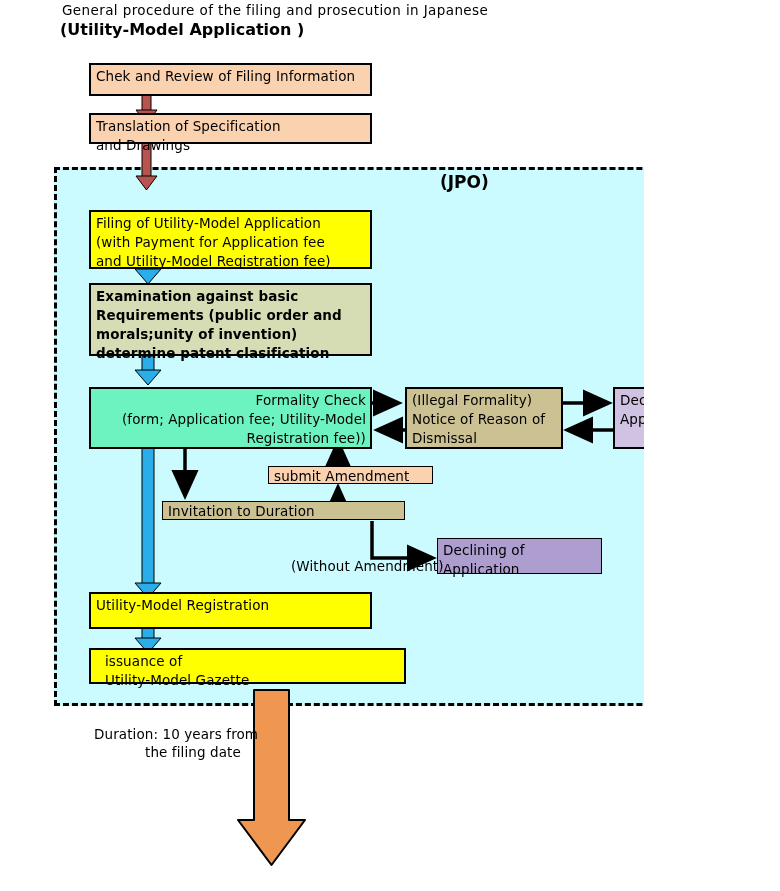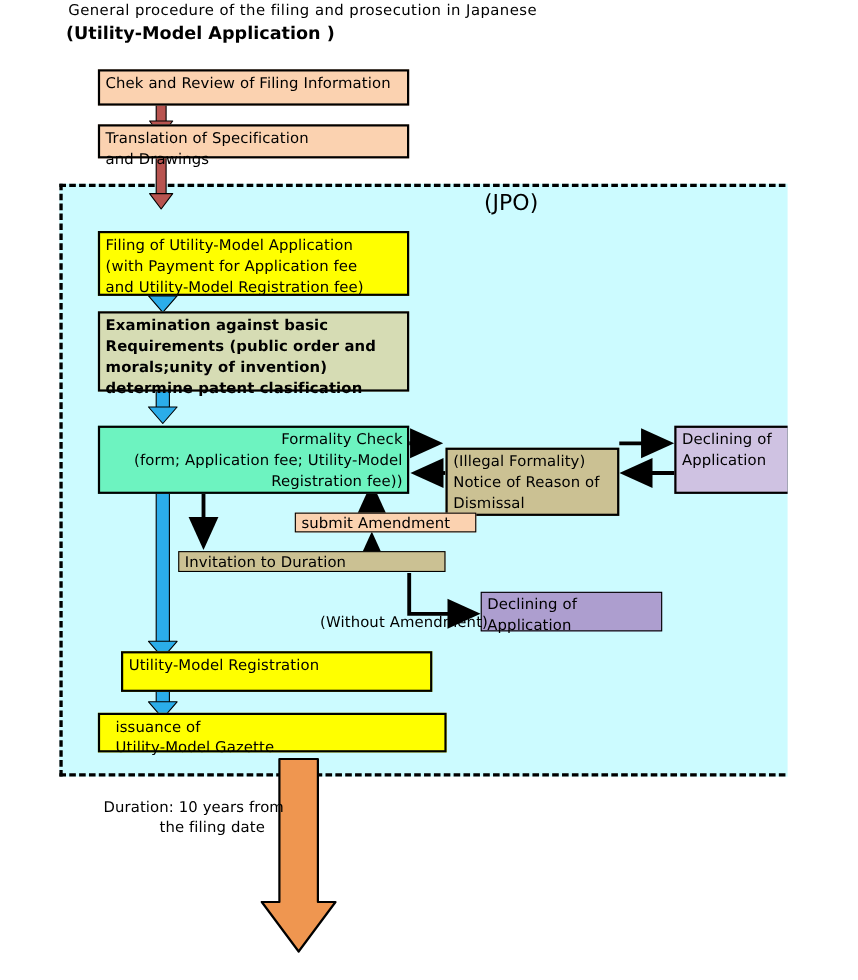--- a/index.html
+++ b/index.html
@@ -5,21 +5,21 @@
   html, body {
     margin: 0;
     padding: 0;
     background: #ffffff;
   }
   body {
     font-family: "DejaVu Sans", sans-serif;
   }
   #canvas {
     position: relative;
-    width: 716px;
+    width: 644px;
     height: 891px;
     background: #ffffff;
     overflow: hidden;
   }
   .abs { position: absolute; box-sizing: border-box; }
 
   
   .title-line1 {
     left: 62px; top: 2px;
     font-size: 13.5px;
@@ -37,22 +37,22 @@
 
   
   .jpo-container {
     left: 54px; top: 167px;
     width: 669px; height: 539px;
     background: #ccfbff;
     border: 3px dashed #000000;
   }
   .jpo-label {
     left: 440px; top: 172px;
-    font-size: 20px;
-    font-weight: normal;
+    font-size: 17px;
+    font-weight: bold;
     color: #000;
     white-space: nowrap;
   }
 
   
   .node {
     border: 2px solid #000000;
     color: #000000;
     font-size: 13.5px;
     line-height: 1.42;
@@ -162,35 +162,35 @@
 
   <div class="abs node c-olive" style="left:89px; top:283px; width:283px; height:73px;font-weight:bold;">Examination against basic
 Requirements (public order and
 morals;unity of invention)
 determine patent clasification</div>
 
   <div class="abs node c-mint" style="left:89px; top:387px; width:283px; height:62px;text-align:right;">Formality Check
 (form; Application fee; Utility-Model
 Registration fee))</div>
 
-  <div class="abs node c-tan" style="left:405px; top:387px; width:158px; height:62px;margin-top:20px;">(Illegal Formality)
+  <div class="abs node c-tan" style="left:405px; top:387px; width:158px; height:62px;">(Illegal Formality)
 Notice of Reason of
 Dismissal</div>
 
   <div class="abs node c-lilac" style="left:613px; top:387px; width:105px; height:62px;">Declining of
 Application</div>
 
   <div class="abs node thin c-peach" style="left:268px; top:466px; width:165px; height:18px; line-height:1.05;">submit Amendment</div>
 
   <div class="abs node thin c-tan" style="left:162px; top:501px; width:243px; height:19px; line-height:1.1;">Invitation to Duration</div>
 
   <div class="abs node thin c-purple" style="left:437px; top:538px; width:165px; height:36px;">Declining of
 Application</div>
 
-  <div class="abs node c-yellow" style="left:89px; top:592px; width:283px; height:37px;margin-left:21px;">Utility-Model Registration</div>
+  <div class="abs node c-yellow" style="left:89px; top:592px; width:283px; height:37px;">Utility-Model Registration</div>
 
   <div class="abs node c-yellow" style="left:89px; top:648px; width:317px; height:36px;padding-left:14px;">issuance of
 Utility-Model Gazette</div>
 
   <div class="abs plain-text" style="left:291px; top:558px;">(Without Amendment)</div>
 
   <div class="abs plain-text" style="left:94px; top:726px;">Duration: 10 years from</div>
 
   <div class="abs plain-text" style="left:145px; top:744px;">the filing date</div>
 

